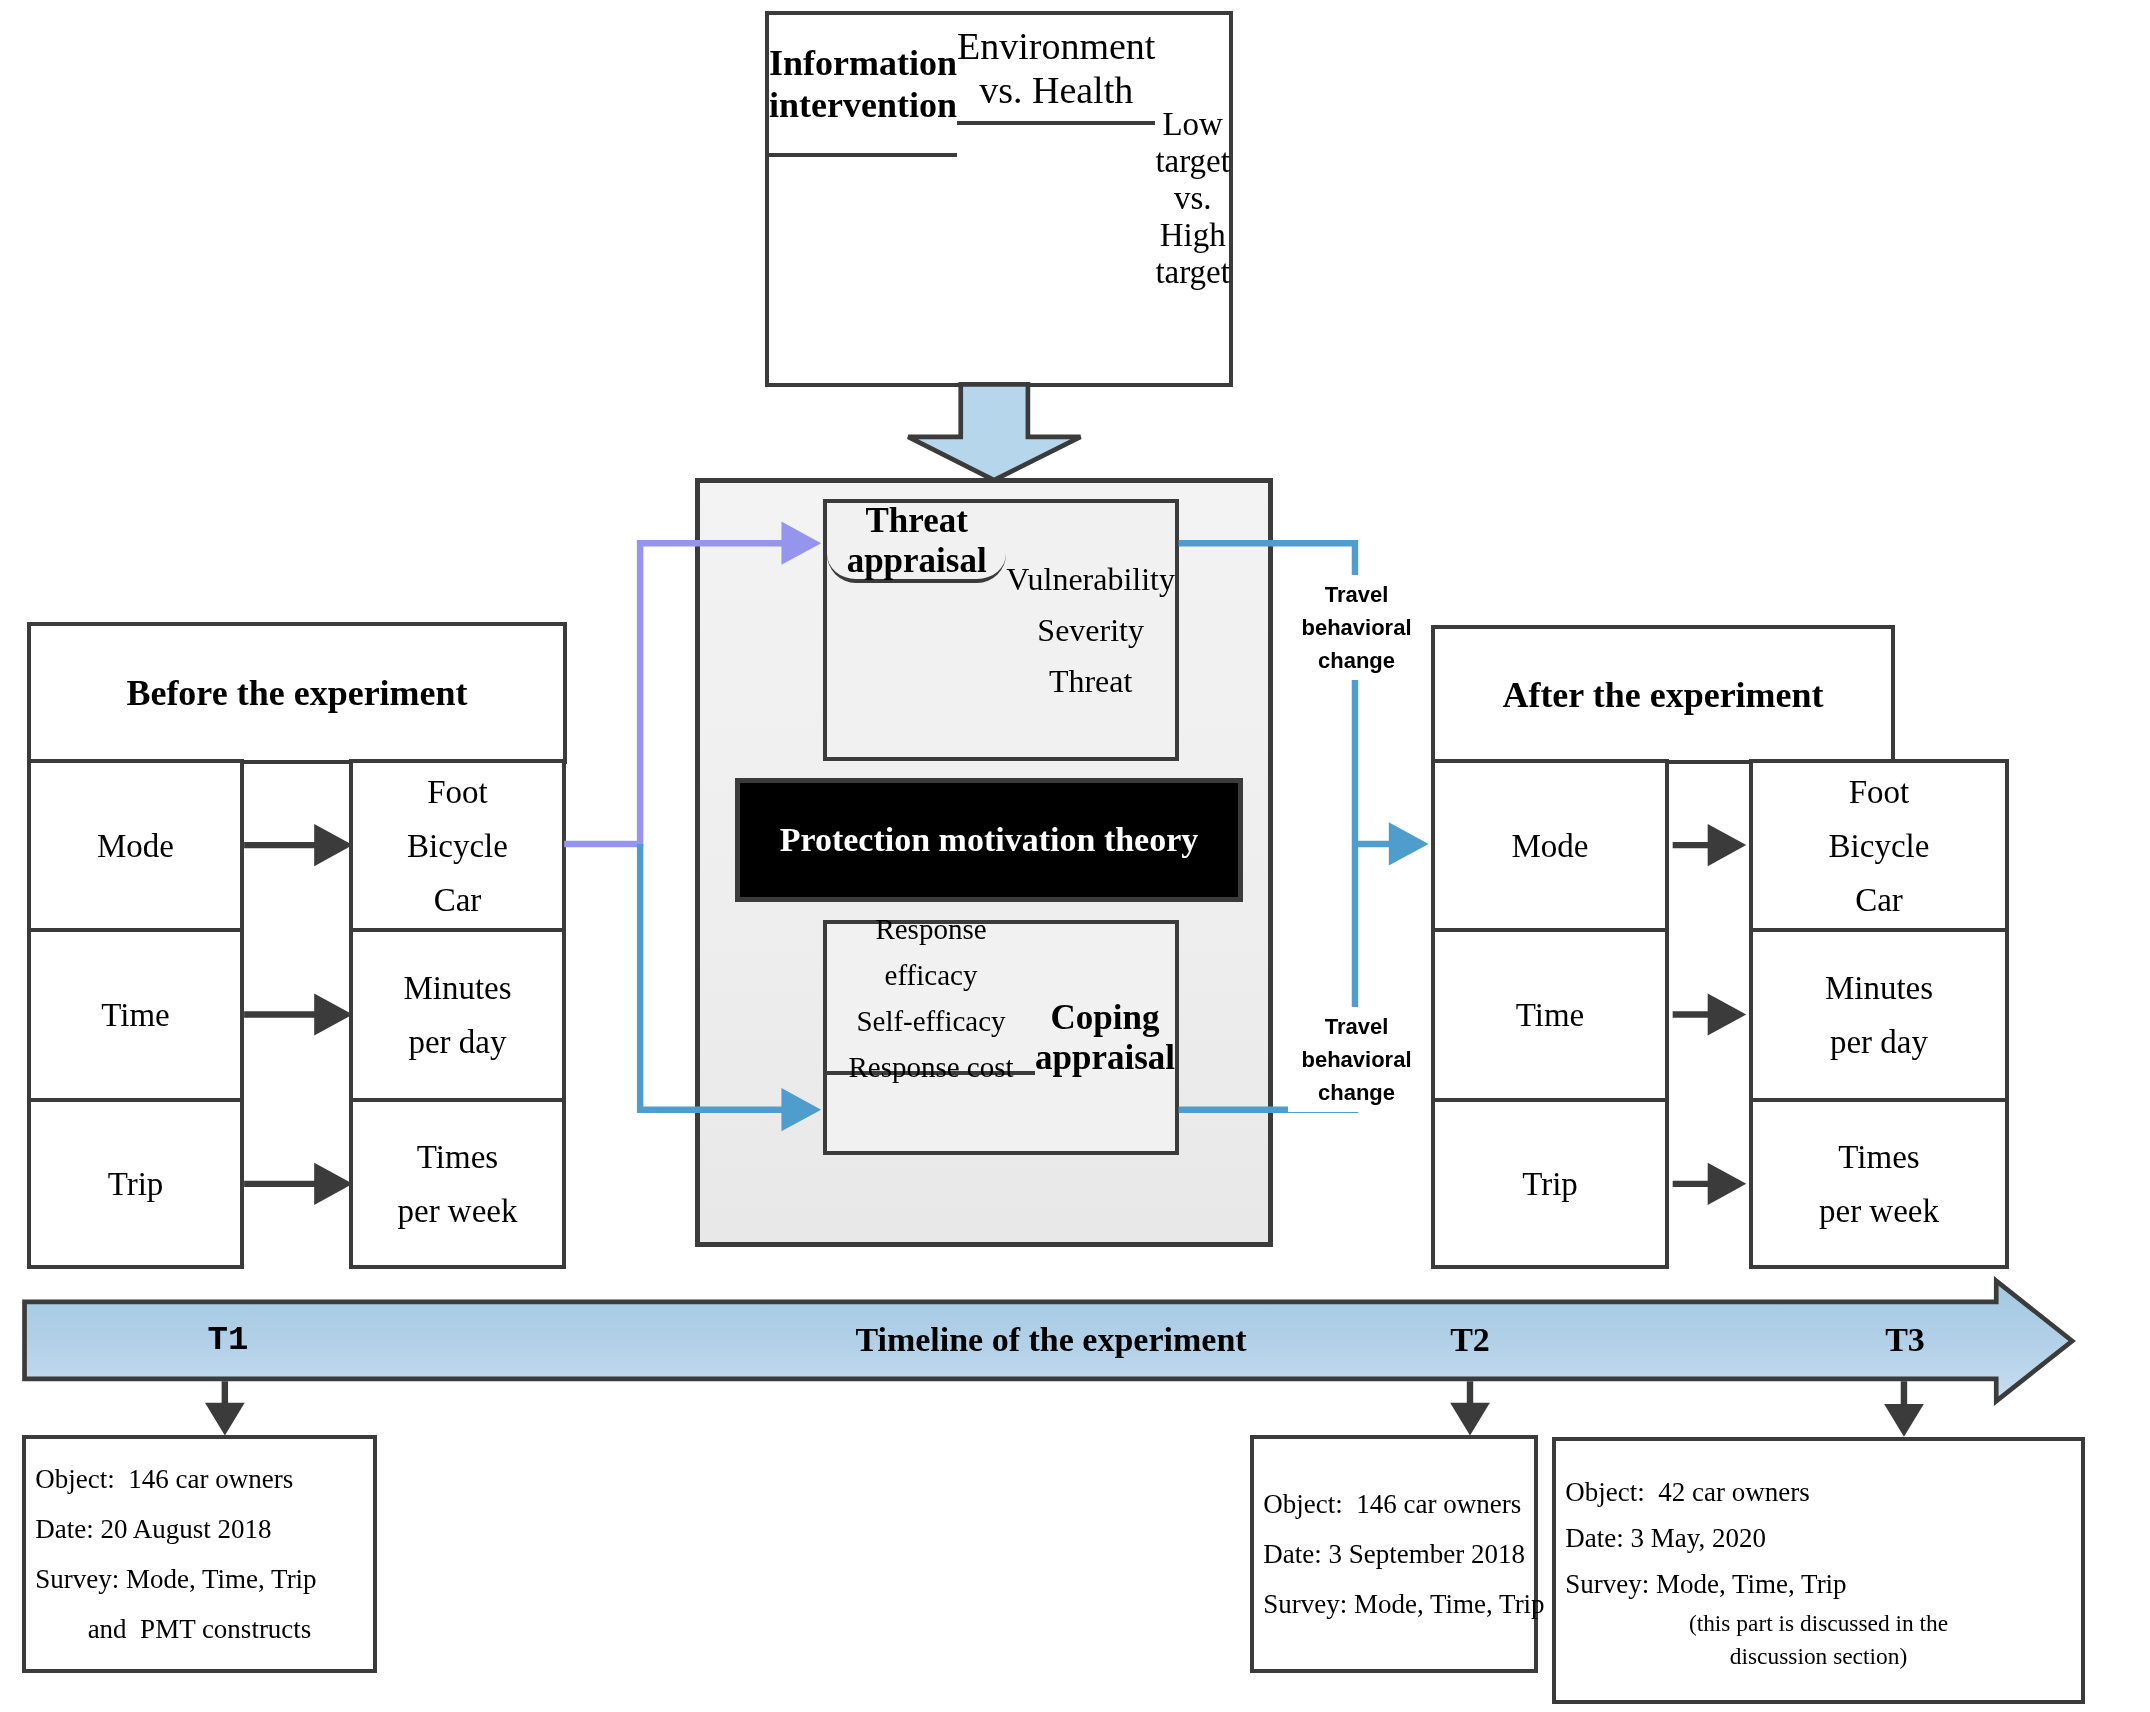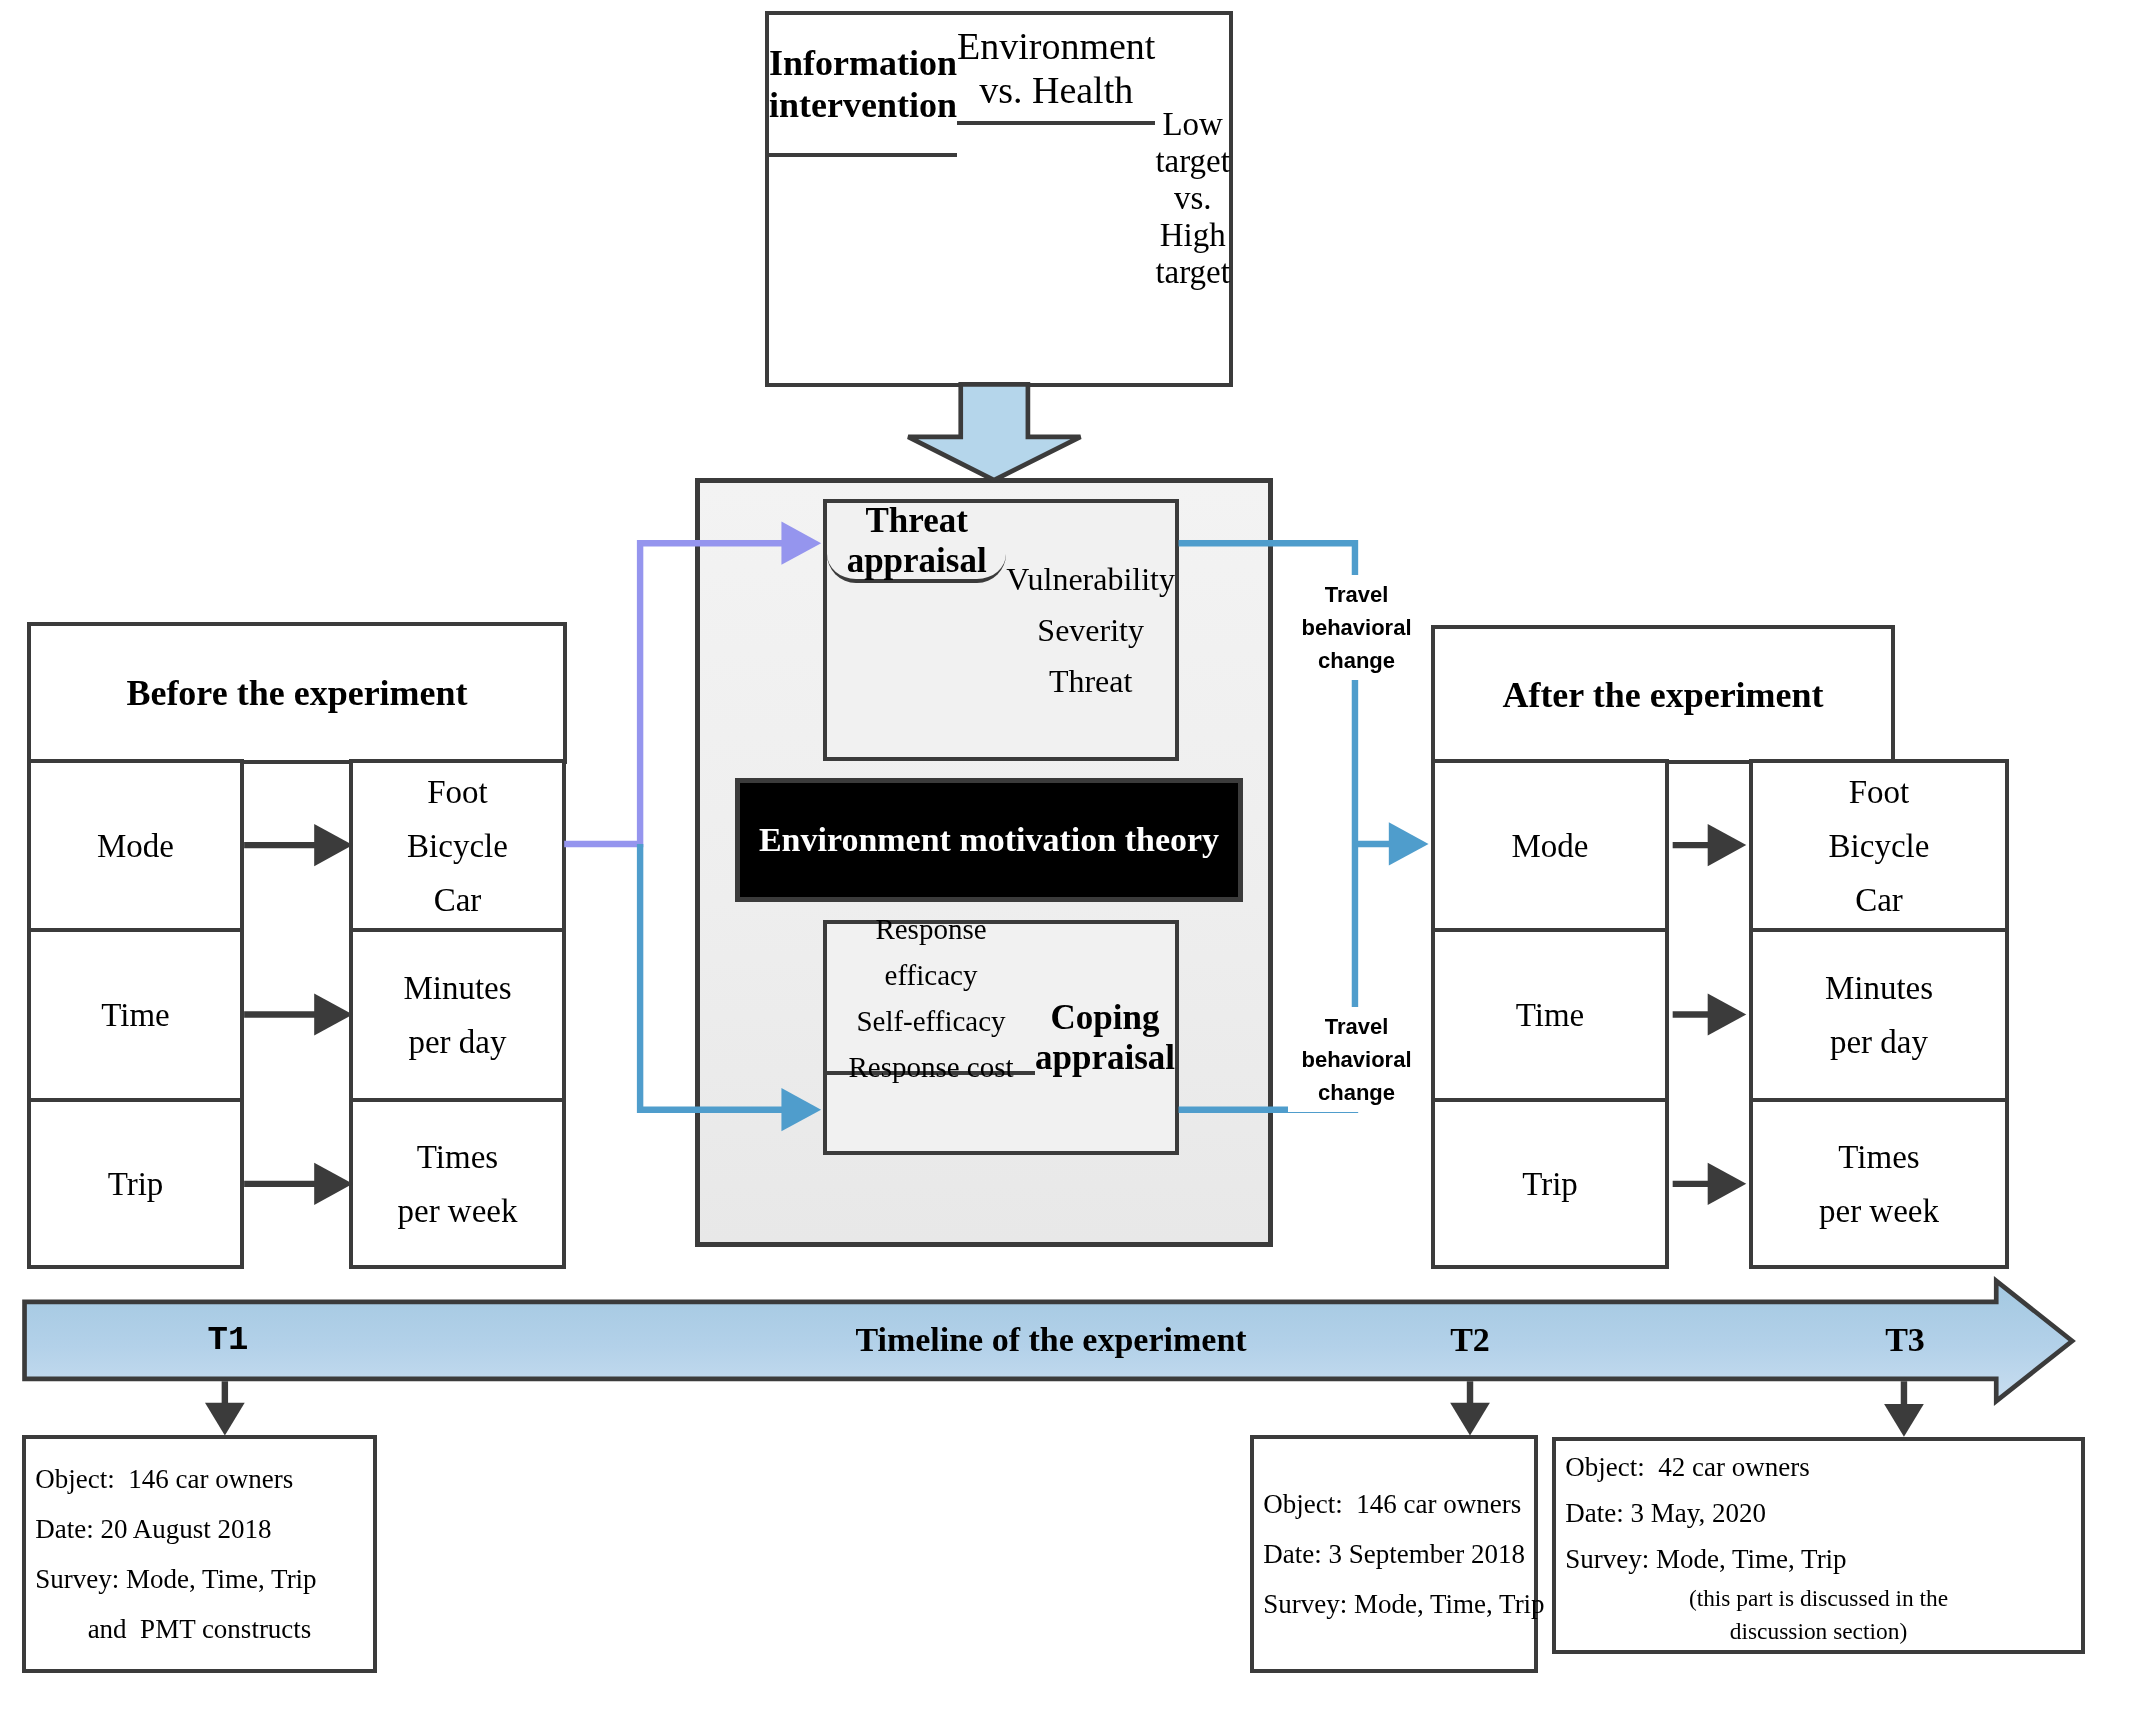--- a/index.html
+++ b/index.html
@@ -72,21 +72,21 @@
 
   <div class="abs box" style="left:823px;top:499px;width:356px;height:262px;background:#f1f1f1;">
     <div class="cell bb bold60" style="height:76px;">Threat appraisal</div>
     <div class="cell" style="flex:1;flex-direction:column;">
       <div class="serif54">Vulnerability</div>
       <div class="serif54">Severity</div>
       <div class="serif54">Threat</div>
     </div>
   </div>
 
-  <div class="abs pmtcore" style="left:735px;top:778px;width:508px;height:124px;">Environment motivation theory</div>
+  <div class="abs pmtcore" style="left:735px;top:778px;width:508px;height:124px;">Protection motivation theory</div>
 
   <div class="abs box" style="left:823px;top:920px;width:356px;height:235px;background:#f1f1f1;">
     <div class="cell bb" style="height:147px;flex-direction:column;">
       <div style="font-size:29px;line-height:46px;">Response efficacy</div>
       <div style="font-size:29px;line-height:46px;">Self-efficacy</div>
       <div style="font-size:29px;line-height:46px;">Response cost</div>
     </div>
     <div class="cell bold60" style="flex:1;">Coping appraisal</div>
   </div>
 
@@ -134,21 +134,21 @@
     <div class="ln">Object:  146 car owners</div>
     <div class="ln">Date: 20 August 2018</div>
     <div class="ln">Survey: Mode, Time, Trip</div>
     <div class="ln center">and  PMT constructs</div>
   </div>
   <div class="abs notebox" style="left:1250px;top:1435px;width:288px;height:238px;">
     <div class="ln">Object:  146 car owners</div>
     <div class="ln">Date: 3 September 2018</div>
     <div class="ln">Survey: Mode, Time, Trip</div>
   </div>
-  <div class="abs notebox" style="left:1552px;top:1437px;width:533px;height:217px;line-height:46px;">
+  <div class="abs notebox" style="left:1552px;top:1437px;width:533px;height:267px;line-height:46px;">
     <div class="ln">Object:  42 car owners</div>
     <div class="ln">Date: 3 May, 2020</div>
     <div class="ln">Survey: Mode, Time, Trip</div>
     <div class="ln small">(this part is discussed in the</div>
     <div class="ln small">discussion section)</div>
   </div>
 
   <svg class="overlay" width="2151" height="1713" viewBox="0 0 3683 2933">
     <defs>
       <linearGradient id="tlgrad" x1="0" y1="0" x2="0" y2="1">

